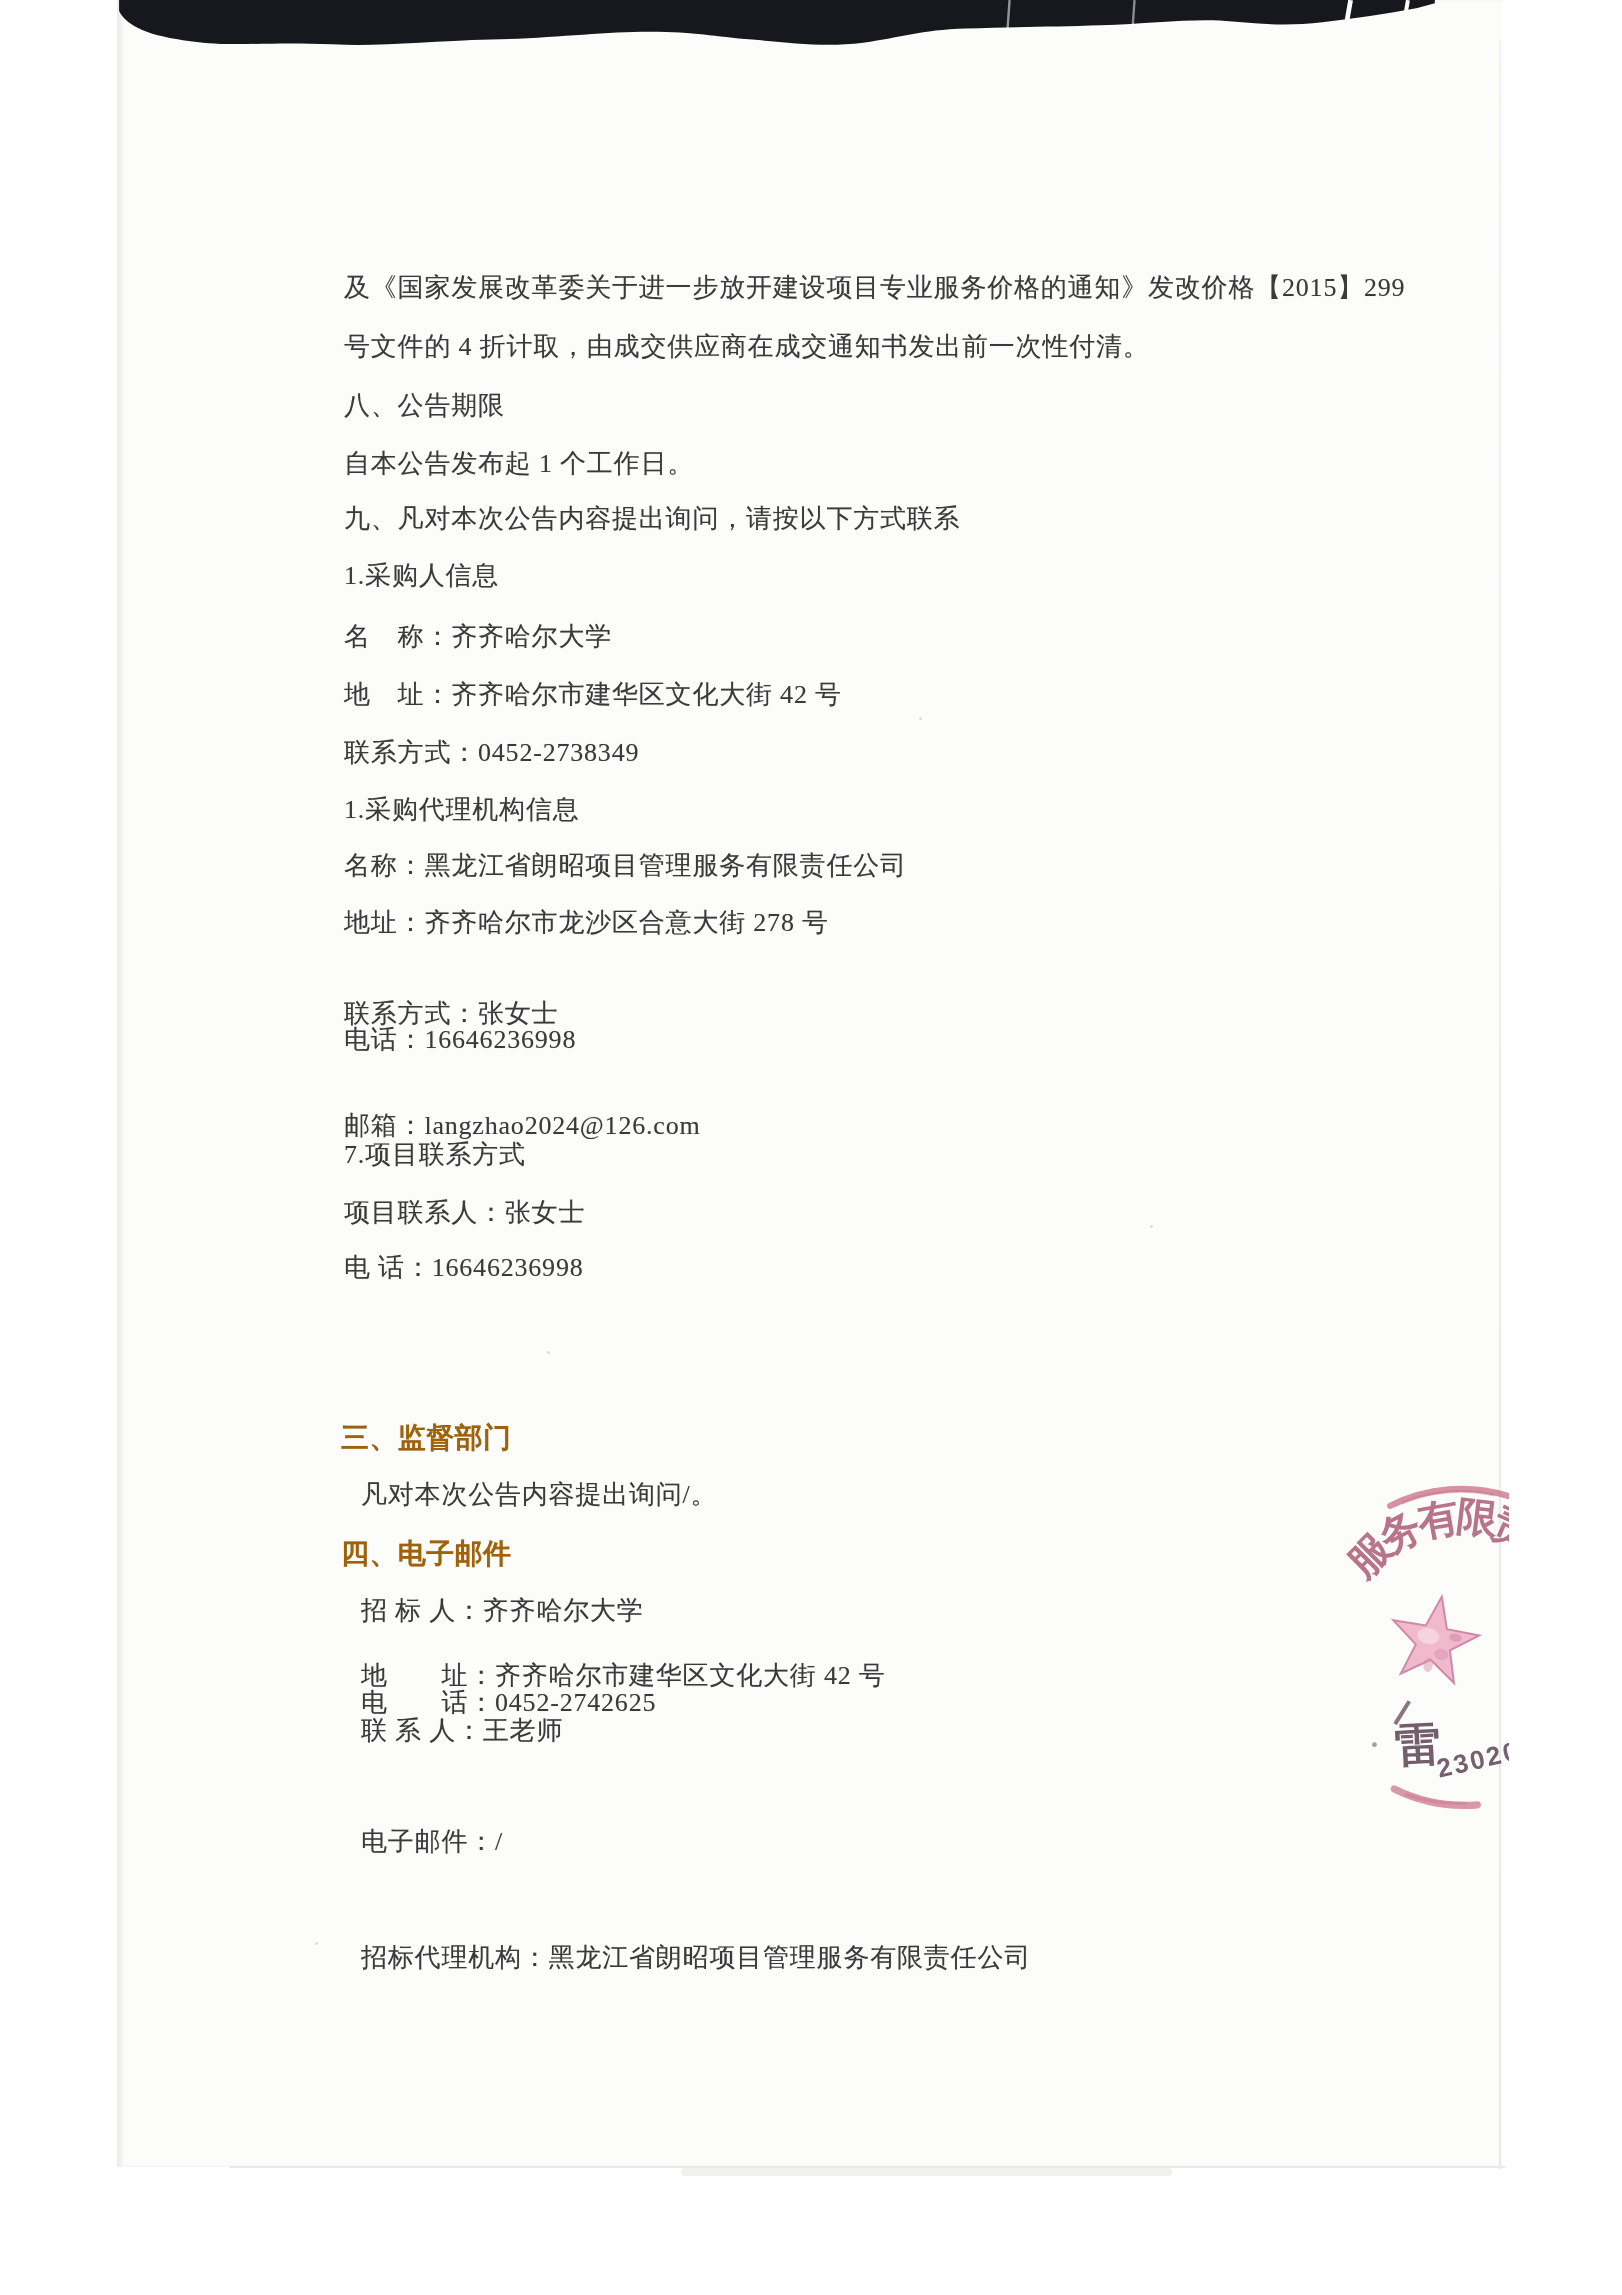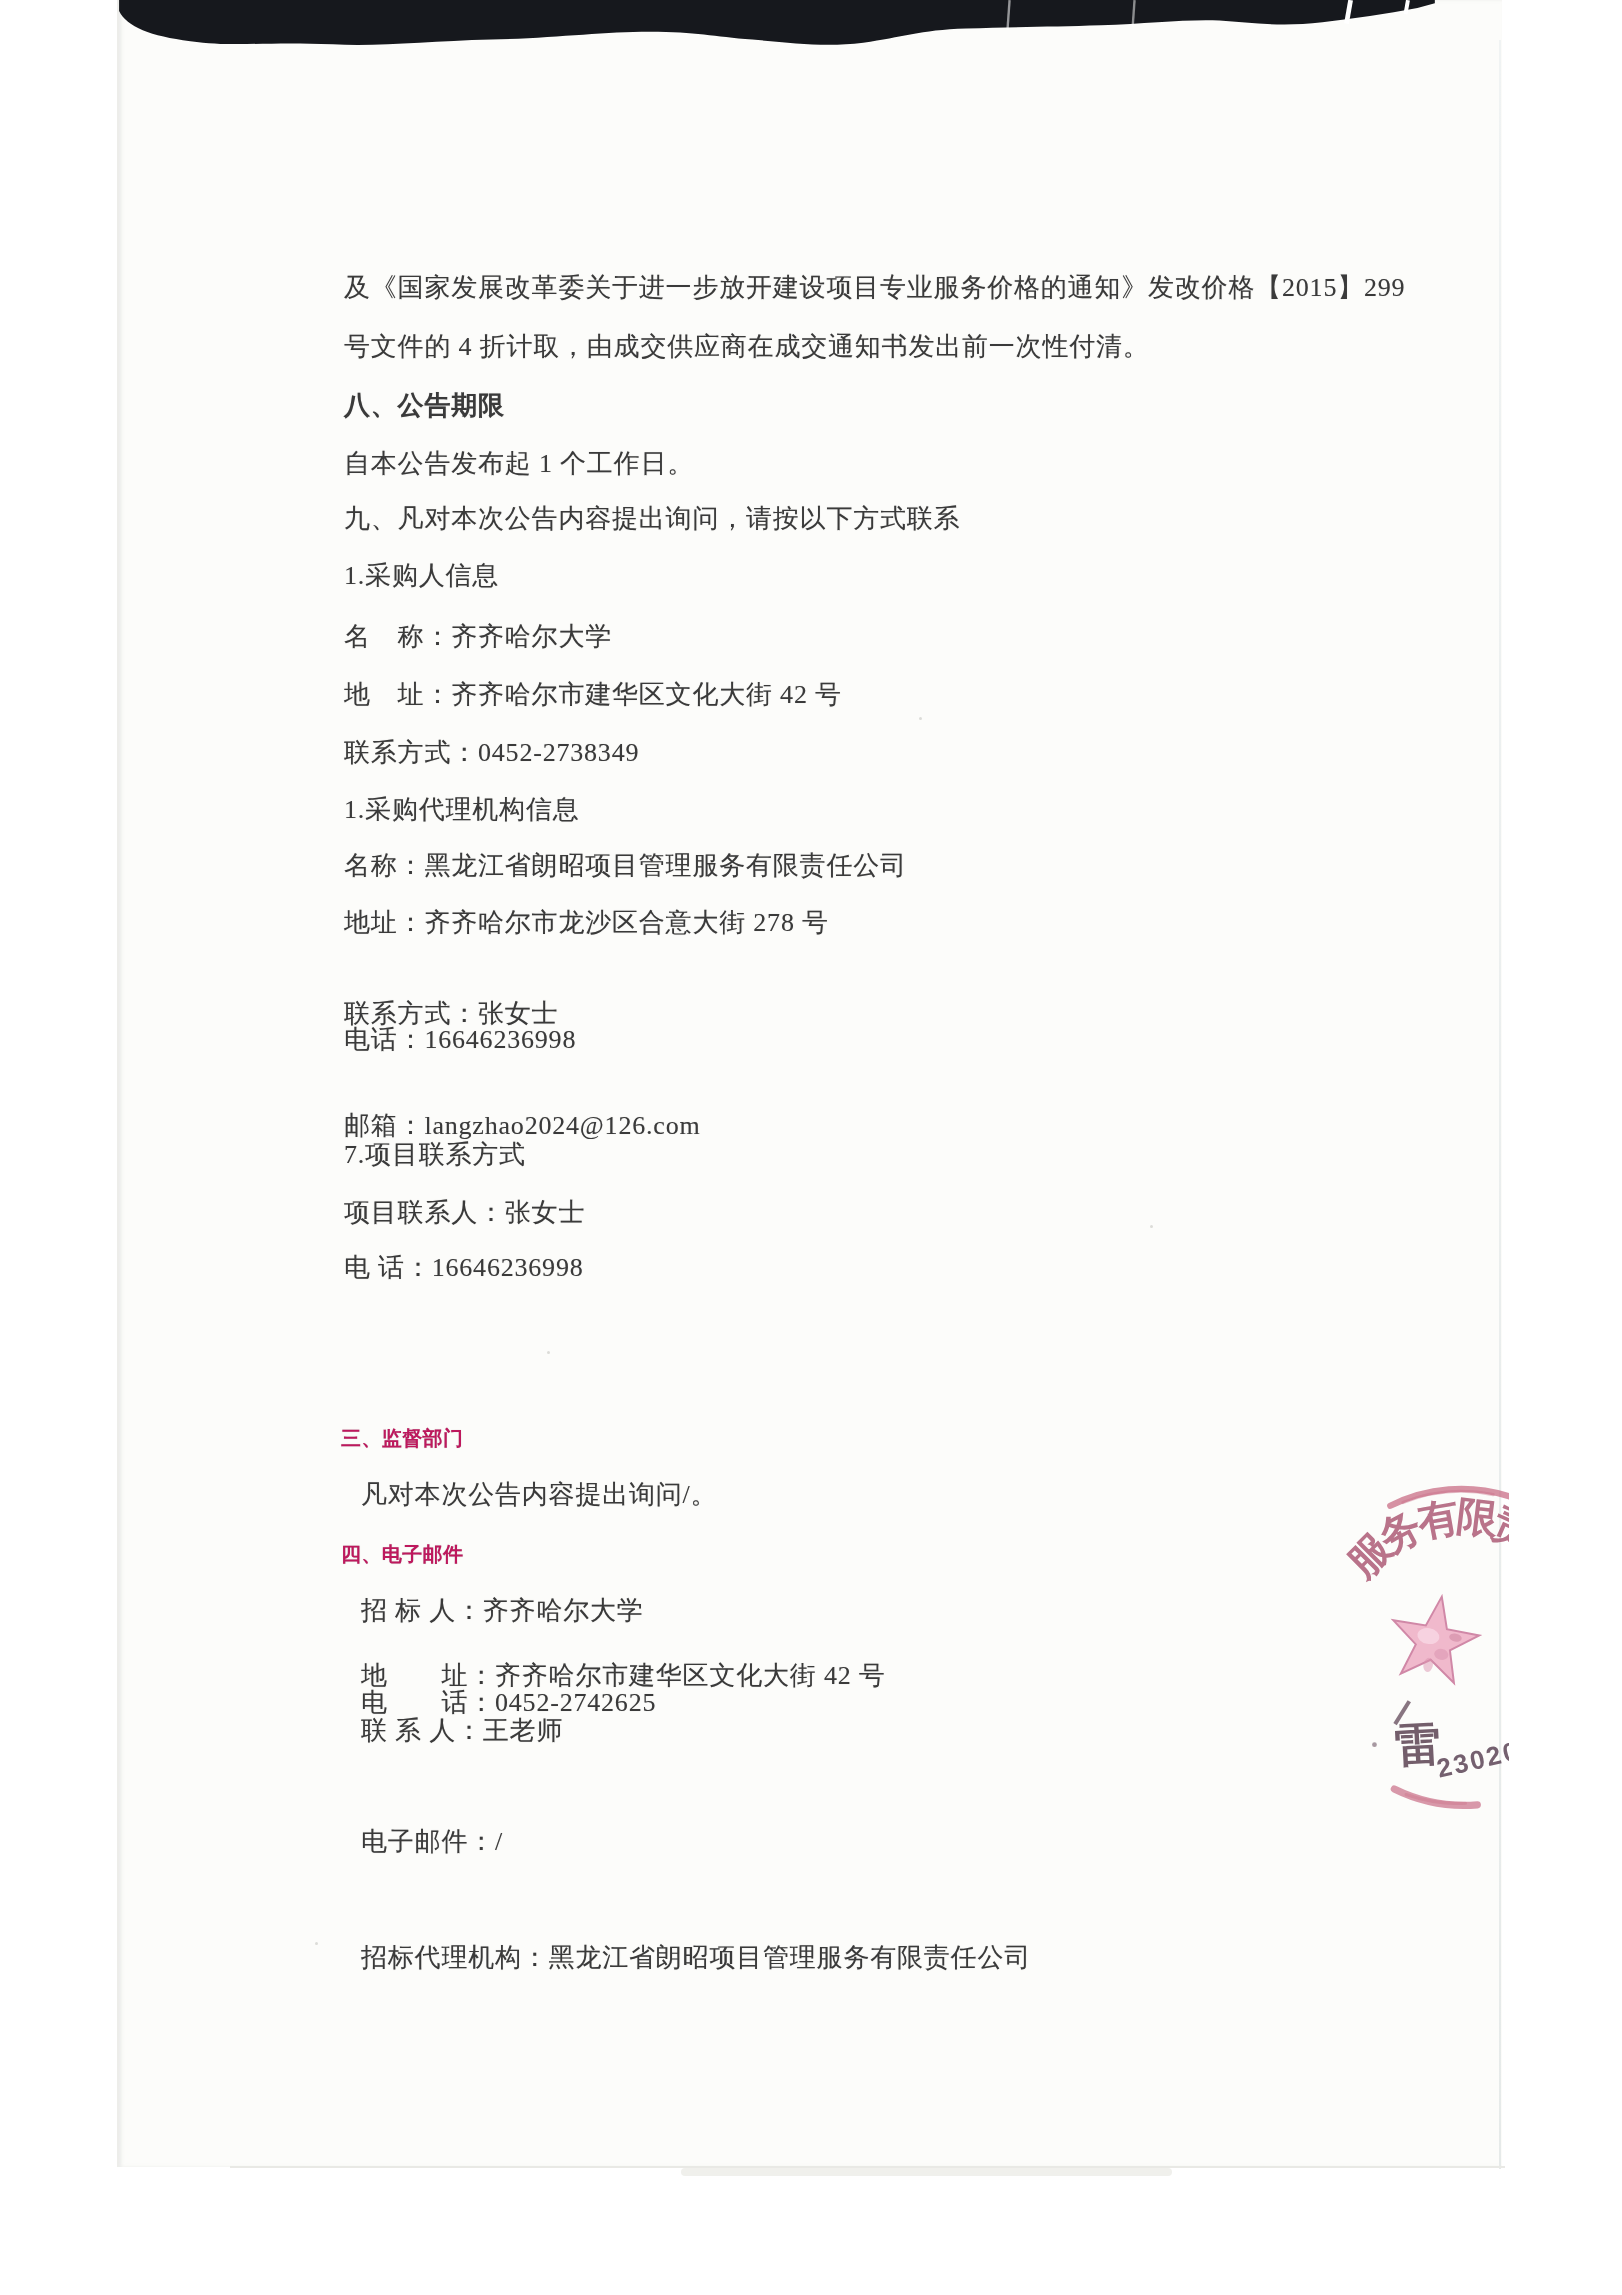--- a/index.html
+++ b/index.html
@@ -9,21 +9,21 @@
          box-shadow:inset 2.4px 0 3.2px rgba(190,195,190,.25);}
   .edge-v-right{position:absolute;left:1499px;top:40px;width:1.6px;height:2129px;
                 background:linear-gradient(#f0f3f3,#e6eae9);}
   .edge-v-left{position:absolute;left:117px;top:0;width:1.6px;height:2167px;background:#ededea;}
   .edge-h-bottom{position:absolute;left:230px;top:2166px;width:1275px;height:2.4px;background:#e9e9e5;}
   .smudge{position:absolute;left:681px;top:2168px;width:491px;height:8px;background:#f0f0ec;border-radius:4.8px;}
   .speck{position:absolute;width:3.2px;height:3.2px;border-radius:50%;background:#dcdcd8;}
   .topbar{position:absolute;left:0;top:0;}
   .line{position:absolute;white-space:nowrap;font:26px/32px "Liberation Serif","DejaVu Serif",serif;
         color:#3a3a3a;letter-spacing:0.8px;text-shadow:0 0 0.8px rgba(70,70,70,.35);margin-top:44px;}
-  .line.h{font-size:20px;font-weight:700;color:#be185d;letter-spacing:0.4px;text-align:center;}
+  .line.h{font-size:28px;font-weight:700;color:#a16207;letter-spacing:0.4px;text-align:center;}
   .stamp{position:absolute;left:1327px;top:1461px;width:182px;height:349px;overflow:hidden;opacity:.92;}
   .footer{position:absolute;left:0;top:2170px;width:1622px;height:125px;}
 </style>
 </head>
 <body>
 
 <div class="canvas">
 
   <div class="paper"></div>
   <div class="edge-v-left"></div>
@@ -42,21 +42,21 @@
              C540,52 480,59 420,56 C330,52 300,60 240,52 C190,46 160,34 150,14 Z" fill="#16181d"></path>
     <rect x="1700" y="0" width="6" height="30" fill="#ffffff" transform="rotate(10 1703 15)"></rect>
     <rect x="1774" y="0" width="5" height="18" fill="#ffffff" transform="rotate(10 1776 9)"></rect>
     <rect x="1272" y="0" width="3" height="38" fill="#ffffff" opacity=".55" transform="rotate(4 1273 19)"></rect>
     <rect x="1430" y="0" width="3" height="34" fill="#ffffff" opacity=".5" transform="rotate(4 1431 17)"></rect>
   </svg>
 
   <div id="doc">
       <div class="line" style="left: 344px; top: 228px;">及《国家发展改革委关于进一步放开建设项目专业服务价格的通知》发改价格【2015】299</div>
       <div class="line" style="left: 344px; top: 287px;">号文件的 4 折计取，由成交供应商在成交通知书发出前一次性付清。</div>
-      <div class="line" style="left: 344px; top: 346px; font-weight: bold;">八、公告期限</div>
+      <div class="line" style="left: 344px; top: 346px;">八、公告期限</div>
       <div class="line" style="left: 344px; top: 404px;">自本公告发布起 1 个工作日。</div>
       <div class="line" style="left: 344px; top: 459px;">九、凡对本次公告内容提出询问，请按以下方式联系</div>
       <div class="line" style="left: 344px; top: 516px;">1.采购人信息</div>
       <div class="line" style="left: 344px; top: 577px;">名　称：齐齐哈尔大学</div>
       <div class="line" style="left: 344px; top: 635px;">地　址：齐齐哈尔市建华区文化大街 42 号</div>
       <div class="line" style="left: 344px; top: 693px;">联系方式：0452-2738349</div>
       <div class="line" style="left: 344px; top: 750px;">1.采购代理机构信息</div>
       <div class="line" style="left: 344px; top: 806px;">名称：黑龙江省朗昭项目管理服务有限责任公司</div>
       <div class="line" style="left: 344px; top: 863px;">地址：齐齐哈尔市龙沙区合意大街 278 号</div>
       <div class="line" style="left: 344px; top: 954px; text-align: center;">联系方式：张女士</div>

